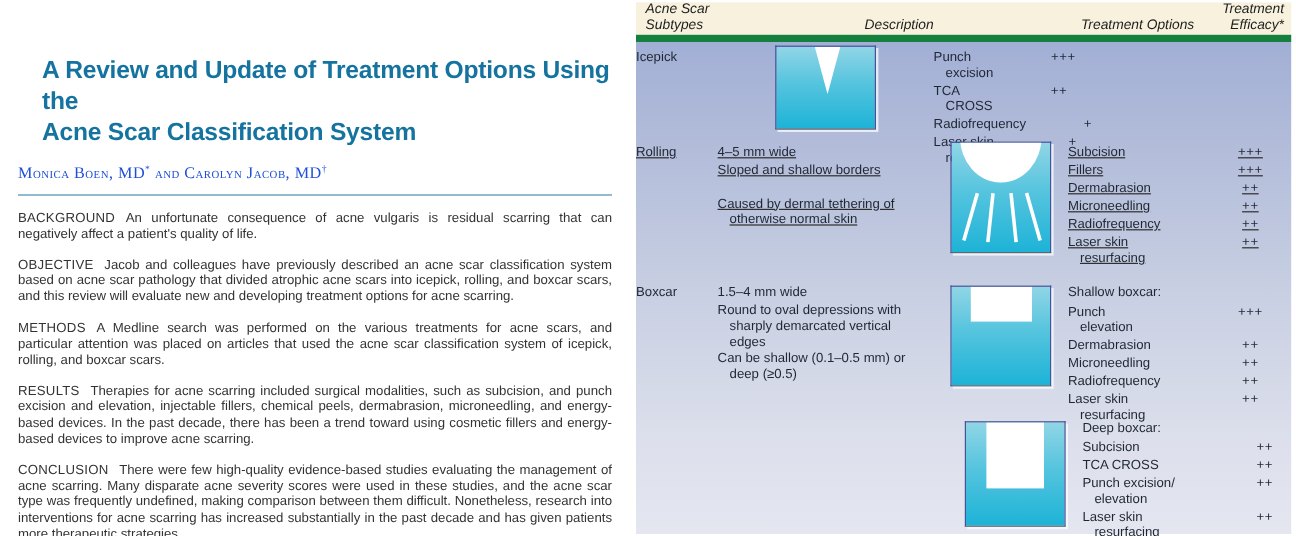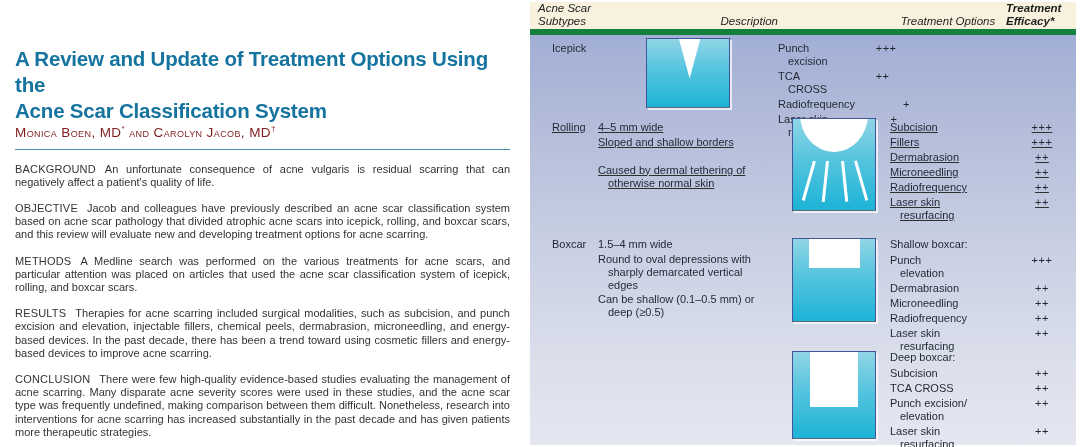--- a/index.html
+++ b/index.html
@@ -9,26 +9,27 @@
     font-family:"Liberation Sans", sans-serif;
     color:#2f2f2f;
     -webkit-font-smoothing:antialiased;
   }
 
   
   .article{position:absolute;left:15px;top:46px;width:495px;}
   .title{
     color:#15739f;font-weight:bold;font-size:20.5px;line-height:26px;
     letter-spacing:-0.2px;
+    margin-left:20px;
   }
   .authors{
-    margin-top:0;
-    font-family:Liberation Sans, sans-serif;
+    margin-top:12px;
+    font-family:Liberation Serif, serif;
     font-variant:small-caps;
-    font-size:13.5px;color:#7f1d1d;letter-spacing:0.4px;
+    font-size:13.5px;color:#1d4ed8;letter-spacing:0.4px;
   }
   .authors sup{font-size:8px;vertical-align:super;}
   .rule{border:none;border-top:1.5px solid #4a8fae;margin:0;}
   .rule.top{margin-top:9px;}
   .abstract{margin-top:2px;}
   .abstract p{
     margin:13px 0 0 0;
     font-size:11px;line-height:13.2px;
     text-align:justify;color:#333333;
   }
@@ -47,35 +48,35 @@
     height:33px;
     border-bottom:6px solid #15803d;
     box-sizing:border-box;
     font-style:italic;font-size:11.5px;color:#1d1d1d;
     padding-bottom:3px;
   }
   .thead .h{line-height:12.5px;}
   .h-subtypes{padding-left:8px;}
   .h-desc{text-align:right;}
   .h-options{text-align:center;}
-  .h-eff{text-align:left;font-weight:bold;}
+  .h-eff{text-align:right;}
   .tbody{
     height:410px;
     background:linear-gradient(180deg,#a2afd5 0%,#b3bdda 22%,#c9d0e3 52%,#dde0ec 82%,#e4e6f0 100%);
   }
   .trow{
     display:grid;grid-template-columns:68px 180px 112px 178px;
     box-sizing:border-box;
   }
   .row-icepick{height:79px;padding-top:7px;}
   .row-rolling{height:117px;padding-top:7px;text-decoration:underline;}
   .row-boxcar-shallow{height:113px;padding-top:7px;}
-  .row-boxcar-deep{height:102px;padding-top:7px;}
+  .row-boxcar-deep{height:102px;padding-top:7px;margin-left:12px;}
   .cell{font-size:11px;line-height:13px;color:#1f2733;}
-  .c-subtype{padding-left:22px;}
+  .c-subtype{padding-left:0;}
   .c-desc{padding-right:6px;}
   .desc-line{padding-left:10px;text-indent:-10px;margin-bottom:1.5px;}
   .desc-line:empty{height:12px;}
   .c-options{display:flex;flex-direction:column;}
   .opt{display:flex;margin-bottom:2px;gap:48px;}
   .opt-name{flex:1;padding-left:10px;text-indent:-10px;line-height:13px;}
   .opt-eff{width:52px;text-align:center;line-height:13px;letter-spacing:0.5px;}
   .group-label{margin-bottom:3px;line-height:13px;}
 
   

